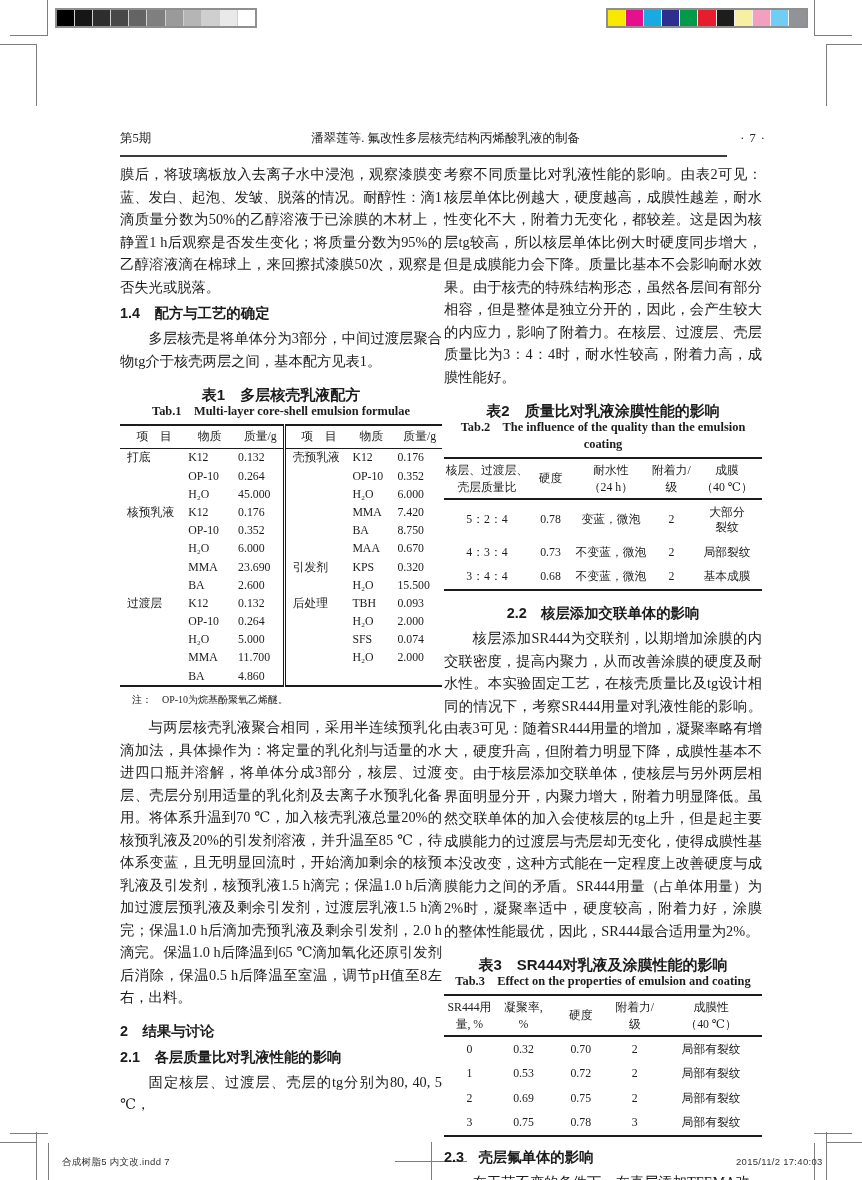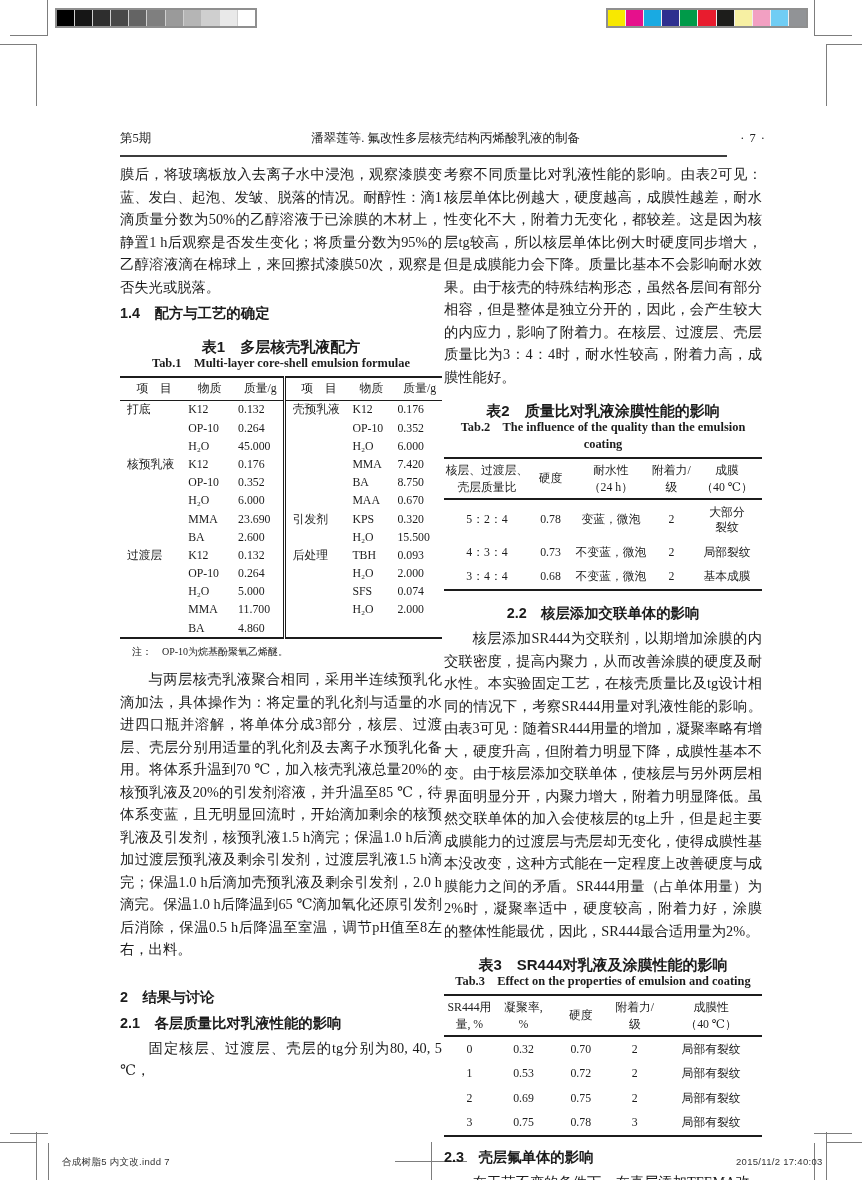--- a/index.html
+++ b/index.html
@@ -28,21 +28,21 @@
 
   
   .col { position:absolute; top:163px; }
   .col-left  { left:120px; width:322px; }
   .col-right { left:444px; width:318px; }
 
   .para { font-size:14.3px; line-height:22.5px; text-align:justify; }
   .indent { text-indent:2em; }
   .h-sec { font-family:"Liberation Sans","DejaVu Sans",sans-serif; font-weight:700;
            font-size:14.4px; line-height:21px; margin:5px 0 3px; }
-  .h-top { margin-top:26px; }
+  .h-top { margin-top:12px; }
 
   
   .tcap-cn { text-align:center; font-family:"Liberation Sans","DejaVu Sans",sans-serif;
              font-weight:700; font-size:15px; line-height:17px; margin-top:14px; }
   .tcap-en { text-align:center; font-weight:700; font-size:12.4px; line-height:17px; margin-bottom:4px; }
   table.sci { width:100%; border-collapse:collapse; border-top:2px solid #1c1c1c; border-bottom:2px solid #1c1c1c; }
   table.sci th { font-weight:400; white-space:pre-line; border-bottom:1.5px solid #1c1c1c; }
   table.sci td { white-space:pre-line; }
   table.tab1 { font-size:11.8px; }
   table.tab1 th { text-align:center; padding:3px 0 3px 7px; }
@@ -117,20 +117,21 @@
   <div class="runhead">
     <span class="issue">第5期</span>
     <span class="rtitle">潘翠莲等. 氟改性多层核壳结构丙烯酸乳液的制备</span>
     <span class="pageno">· 7 ·</span>
   </div>
   <div class="headrule"></div>
 
   <div class="col col-left">
     <p class="para">膜后，将玻璃板放入去离子水中浸泡，观察漆膜变蓝、发白、起泡、发皱、脱落的情况。耐醇性：滴1滴质量分数为50%的乙醇溶液于已涂膜的木材上，静置1 h后观察是否发生变化；将质量分数为95%的乙醇溶液滴在棉球上，来回擦拭漆膜50次，观察是否失光或脱落。</p>
     <div class="h-sec">1.4　配方与工艺的确定</div>
+    <p class="para indent">多层核壳是将单体分为3部分，中间过渡层聚合物tg介于核壳两层之间，基本配方见表1。</p>
 
     <div class="tcap-cn">表1　多层核壳乳液配方</div>
     <div class="tcap-en">Tab.1　Multi-layer core-shell emulsion formulae</div>
     <table class="sci tab1">
       <colgroup>
         <col style="width:19%">
           <col style="width:15.5%">
           <col style="width:16.5%">
         <col style="width:19%">
           <col style="width:14%">

